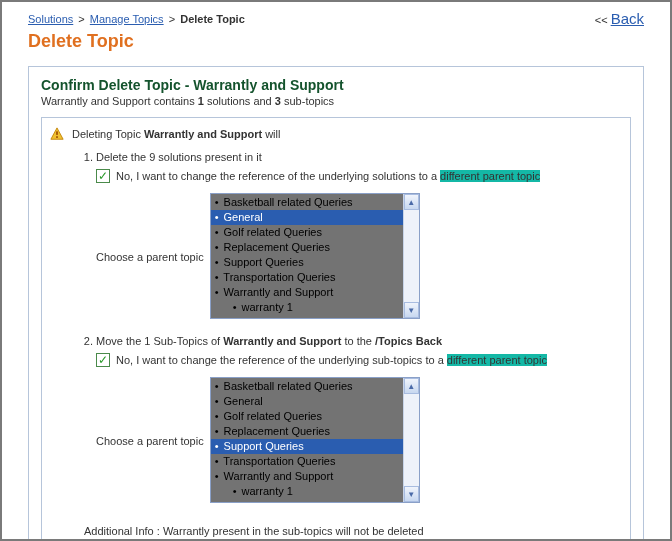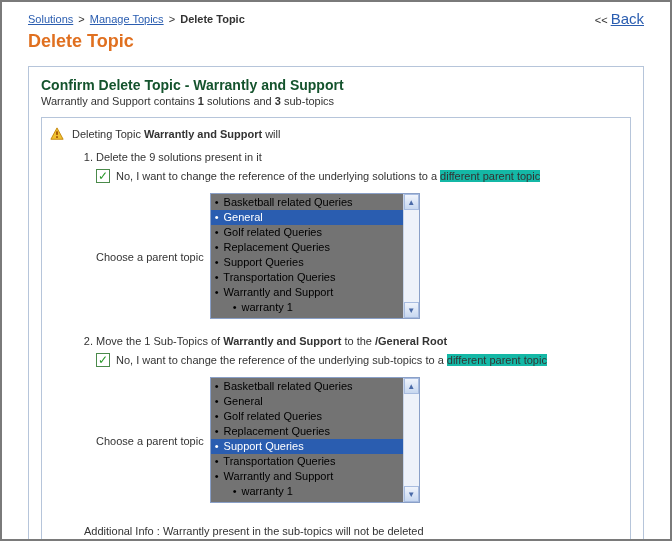--- a/index.html
+++ b/index.html
@@ -253,21 +253,21 @@
                 <div class="sb-btn">▲</div>
                 <div class="sb-track"></div>
                 <div class="sb-btn">▼</div>
               </div>
             </div>
           </div>
         </li>
 
         <li>
           <div>
-            <span>Move the 1 Sub-Topics of </span><b>Warrantly and Support</b><span> to the </span><b>/General Root</b>
+            <span>Move the 1 Sub-Topics of </span><b>Warrantly and Support</b><span> to the </span><b>/Topics Back</b>
           </div>
           <div class="check-row">
             <span class="checkbox">
                 <span class="checkmark">✓</span>
               </span>
             <span>
               <span>No, I want to change the reference of the underlying sub-topics to a </span><span class="highlight">different parent topic</span>
             </span>
           </div>
           <div class="choose-row">

